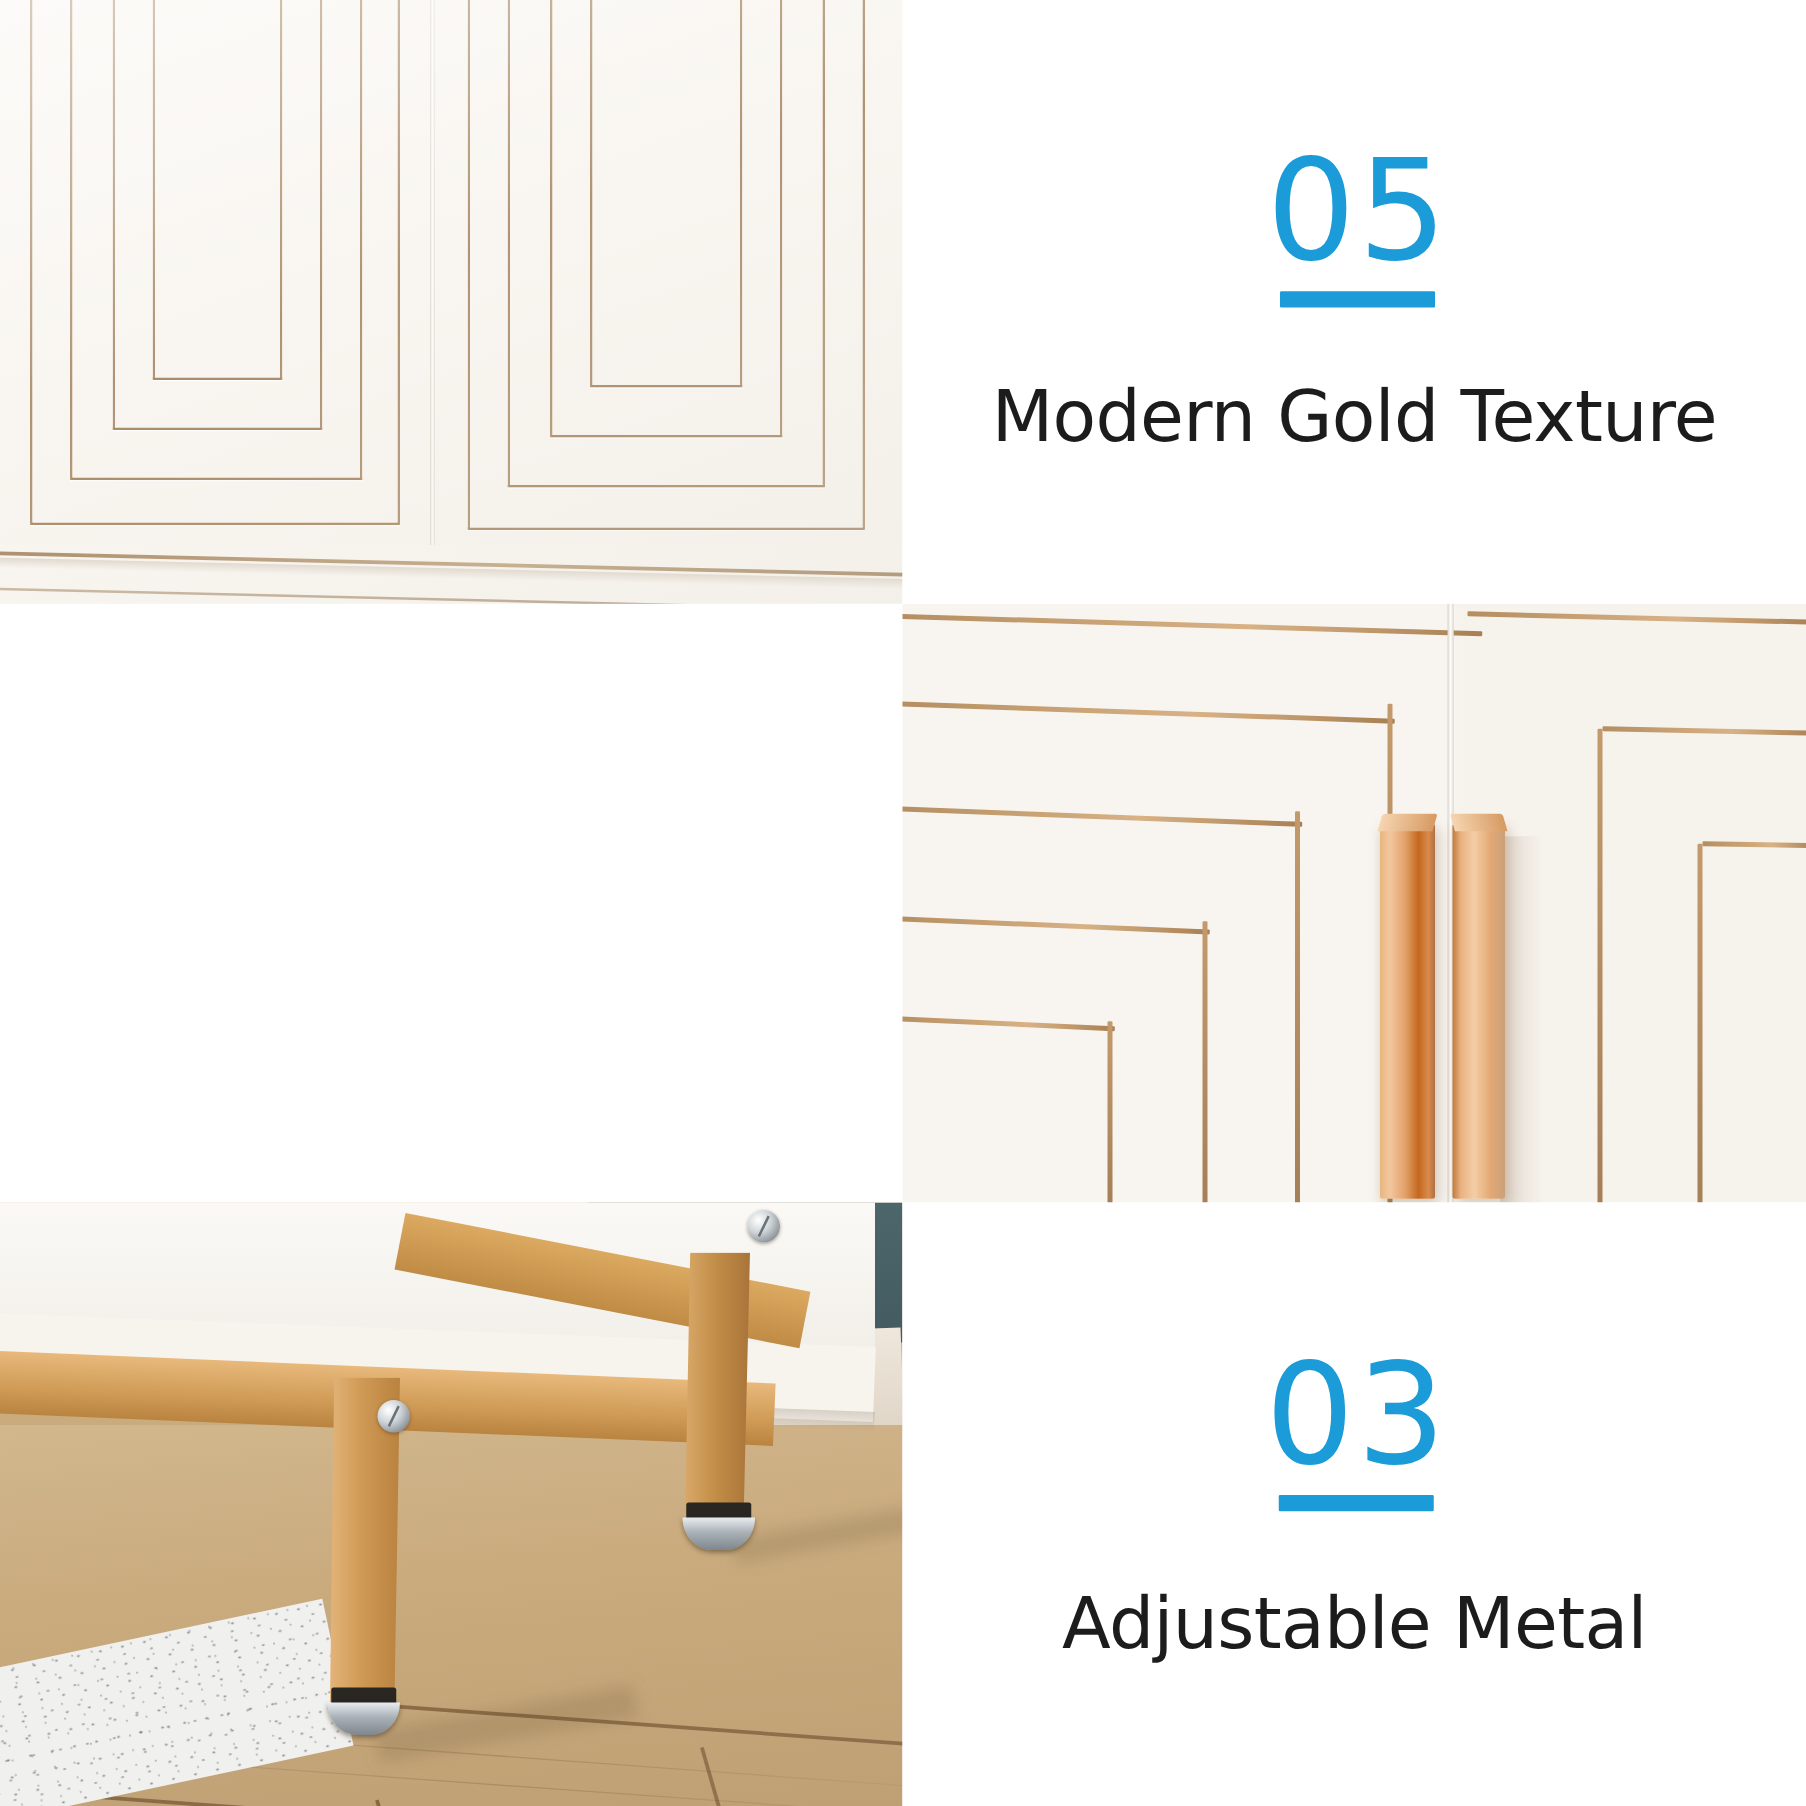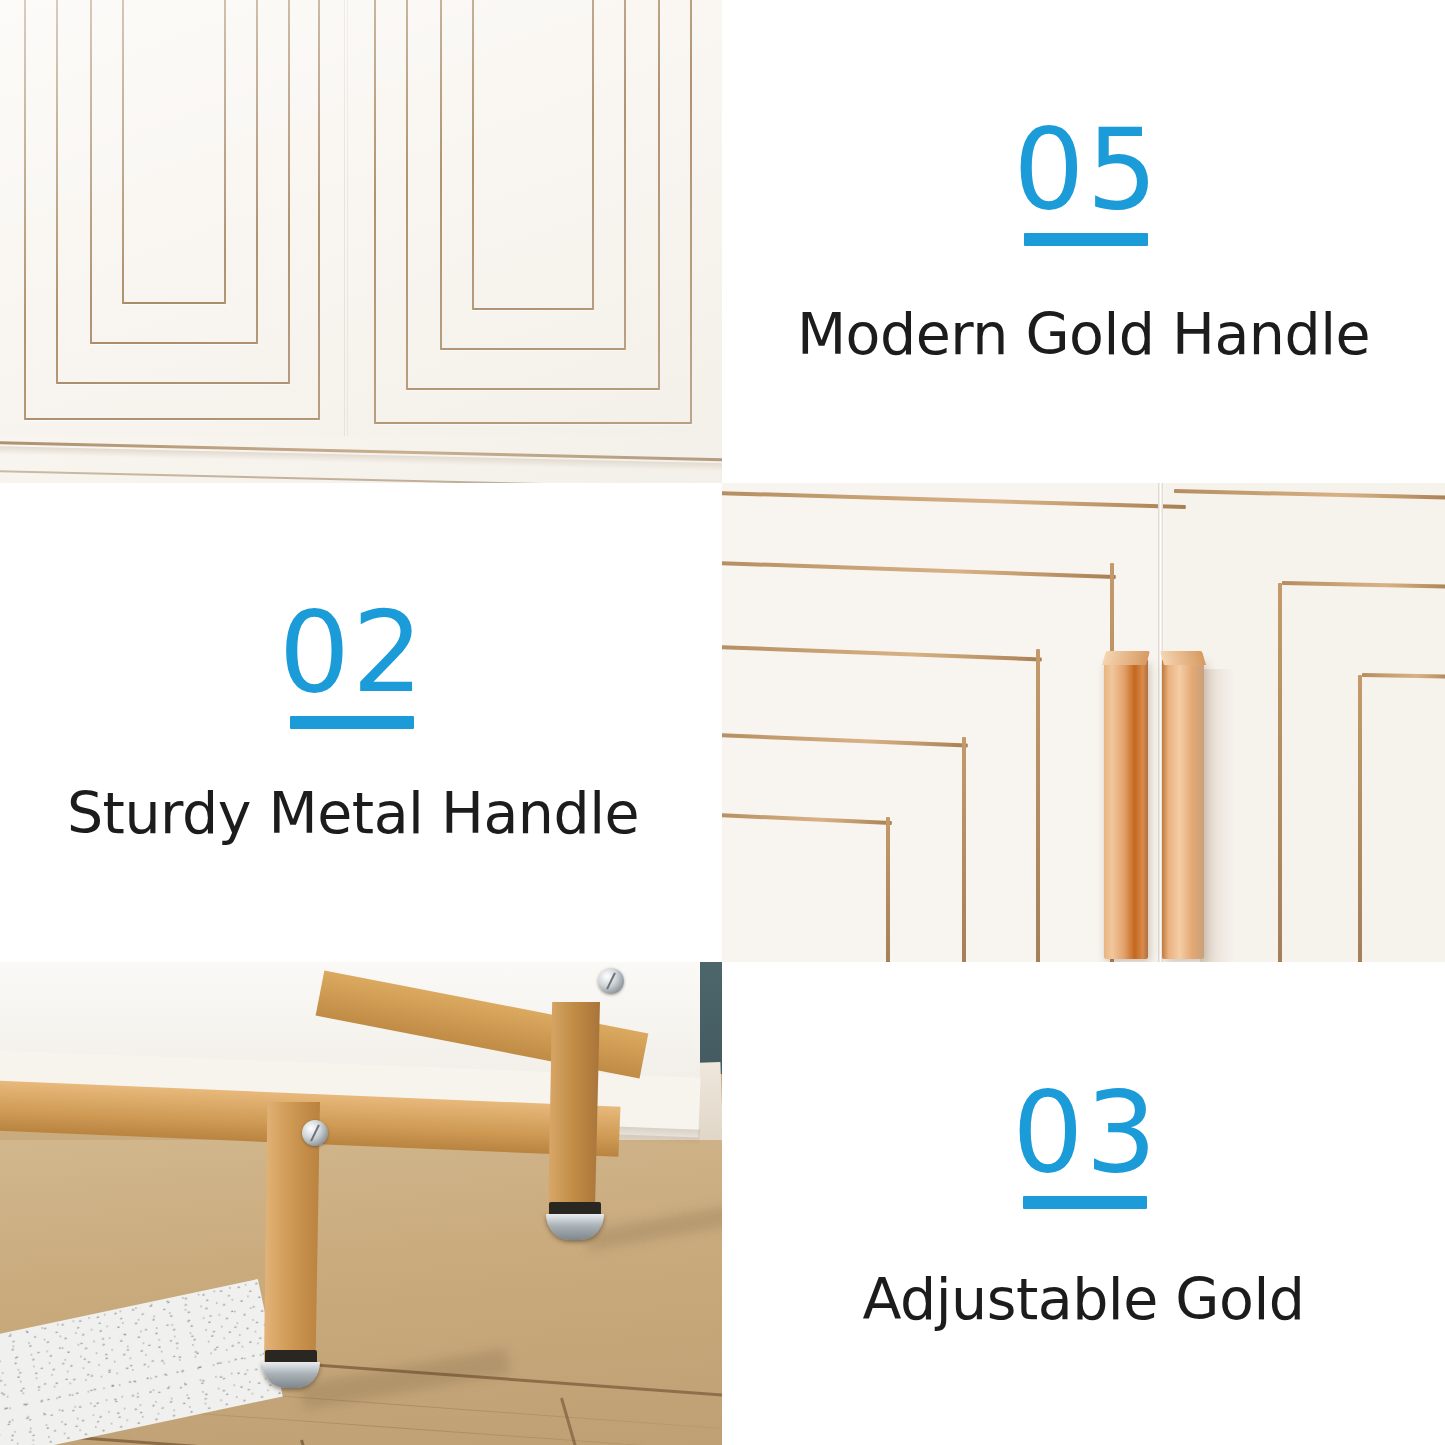--- a/index.html
+++ b/index.html
@@ -220,30 +220,23 @@
       <div class="drawer-line"></div>
       <div class="drawer-line2"></div>
     </div>
   </div>
 
   <div class="cell c-tr panel p01">
     <div class="num-wrap">
       <div class="num">05</div>
       <div class="num-rule"></div>
     </div>
-    <div class="caption">Modern Gold Handle</div>
-  </div>
-
-  <div class="cell c-ml panel p02">
-    <div class="num-wrap">
-      <div class="num">02</div>
-      <div class="num-rule"></div>
-    </div>
-    <div class="caption">Sturdy Metal Handle</div>
-  </div>
+    <div class="caption">Modern Gold Texture</div>
+  </div>
+
 
   <div class="cell c-mr">
     <div class="handle-photo">
       <div class="hp-left"></div>
       <div class="hp-right"></div>
 
       <div class="step s1"></div>
       <div class="step s2"></div>
       <div class="step s3"></div>
       <div class="step s4"></div>
@@ -308,16 +301,16 @@
       <div class="foot-collar fc1"></div>
       <div class="foot ft1"></div>
     </div>
   </div>
 
   <div class="cell c-br panel p03">
     <div class="num-wrap">
       <div class="num">03</div>
       <div class="num-rule"></div>
     </div>
-    <div class="caption">Adjustable Gold</div>
+    <div class="caption">Adjustable Metal</div>
   </div>
 
 </div>
 
 </body></html>

